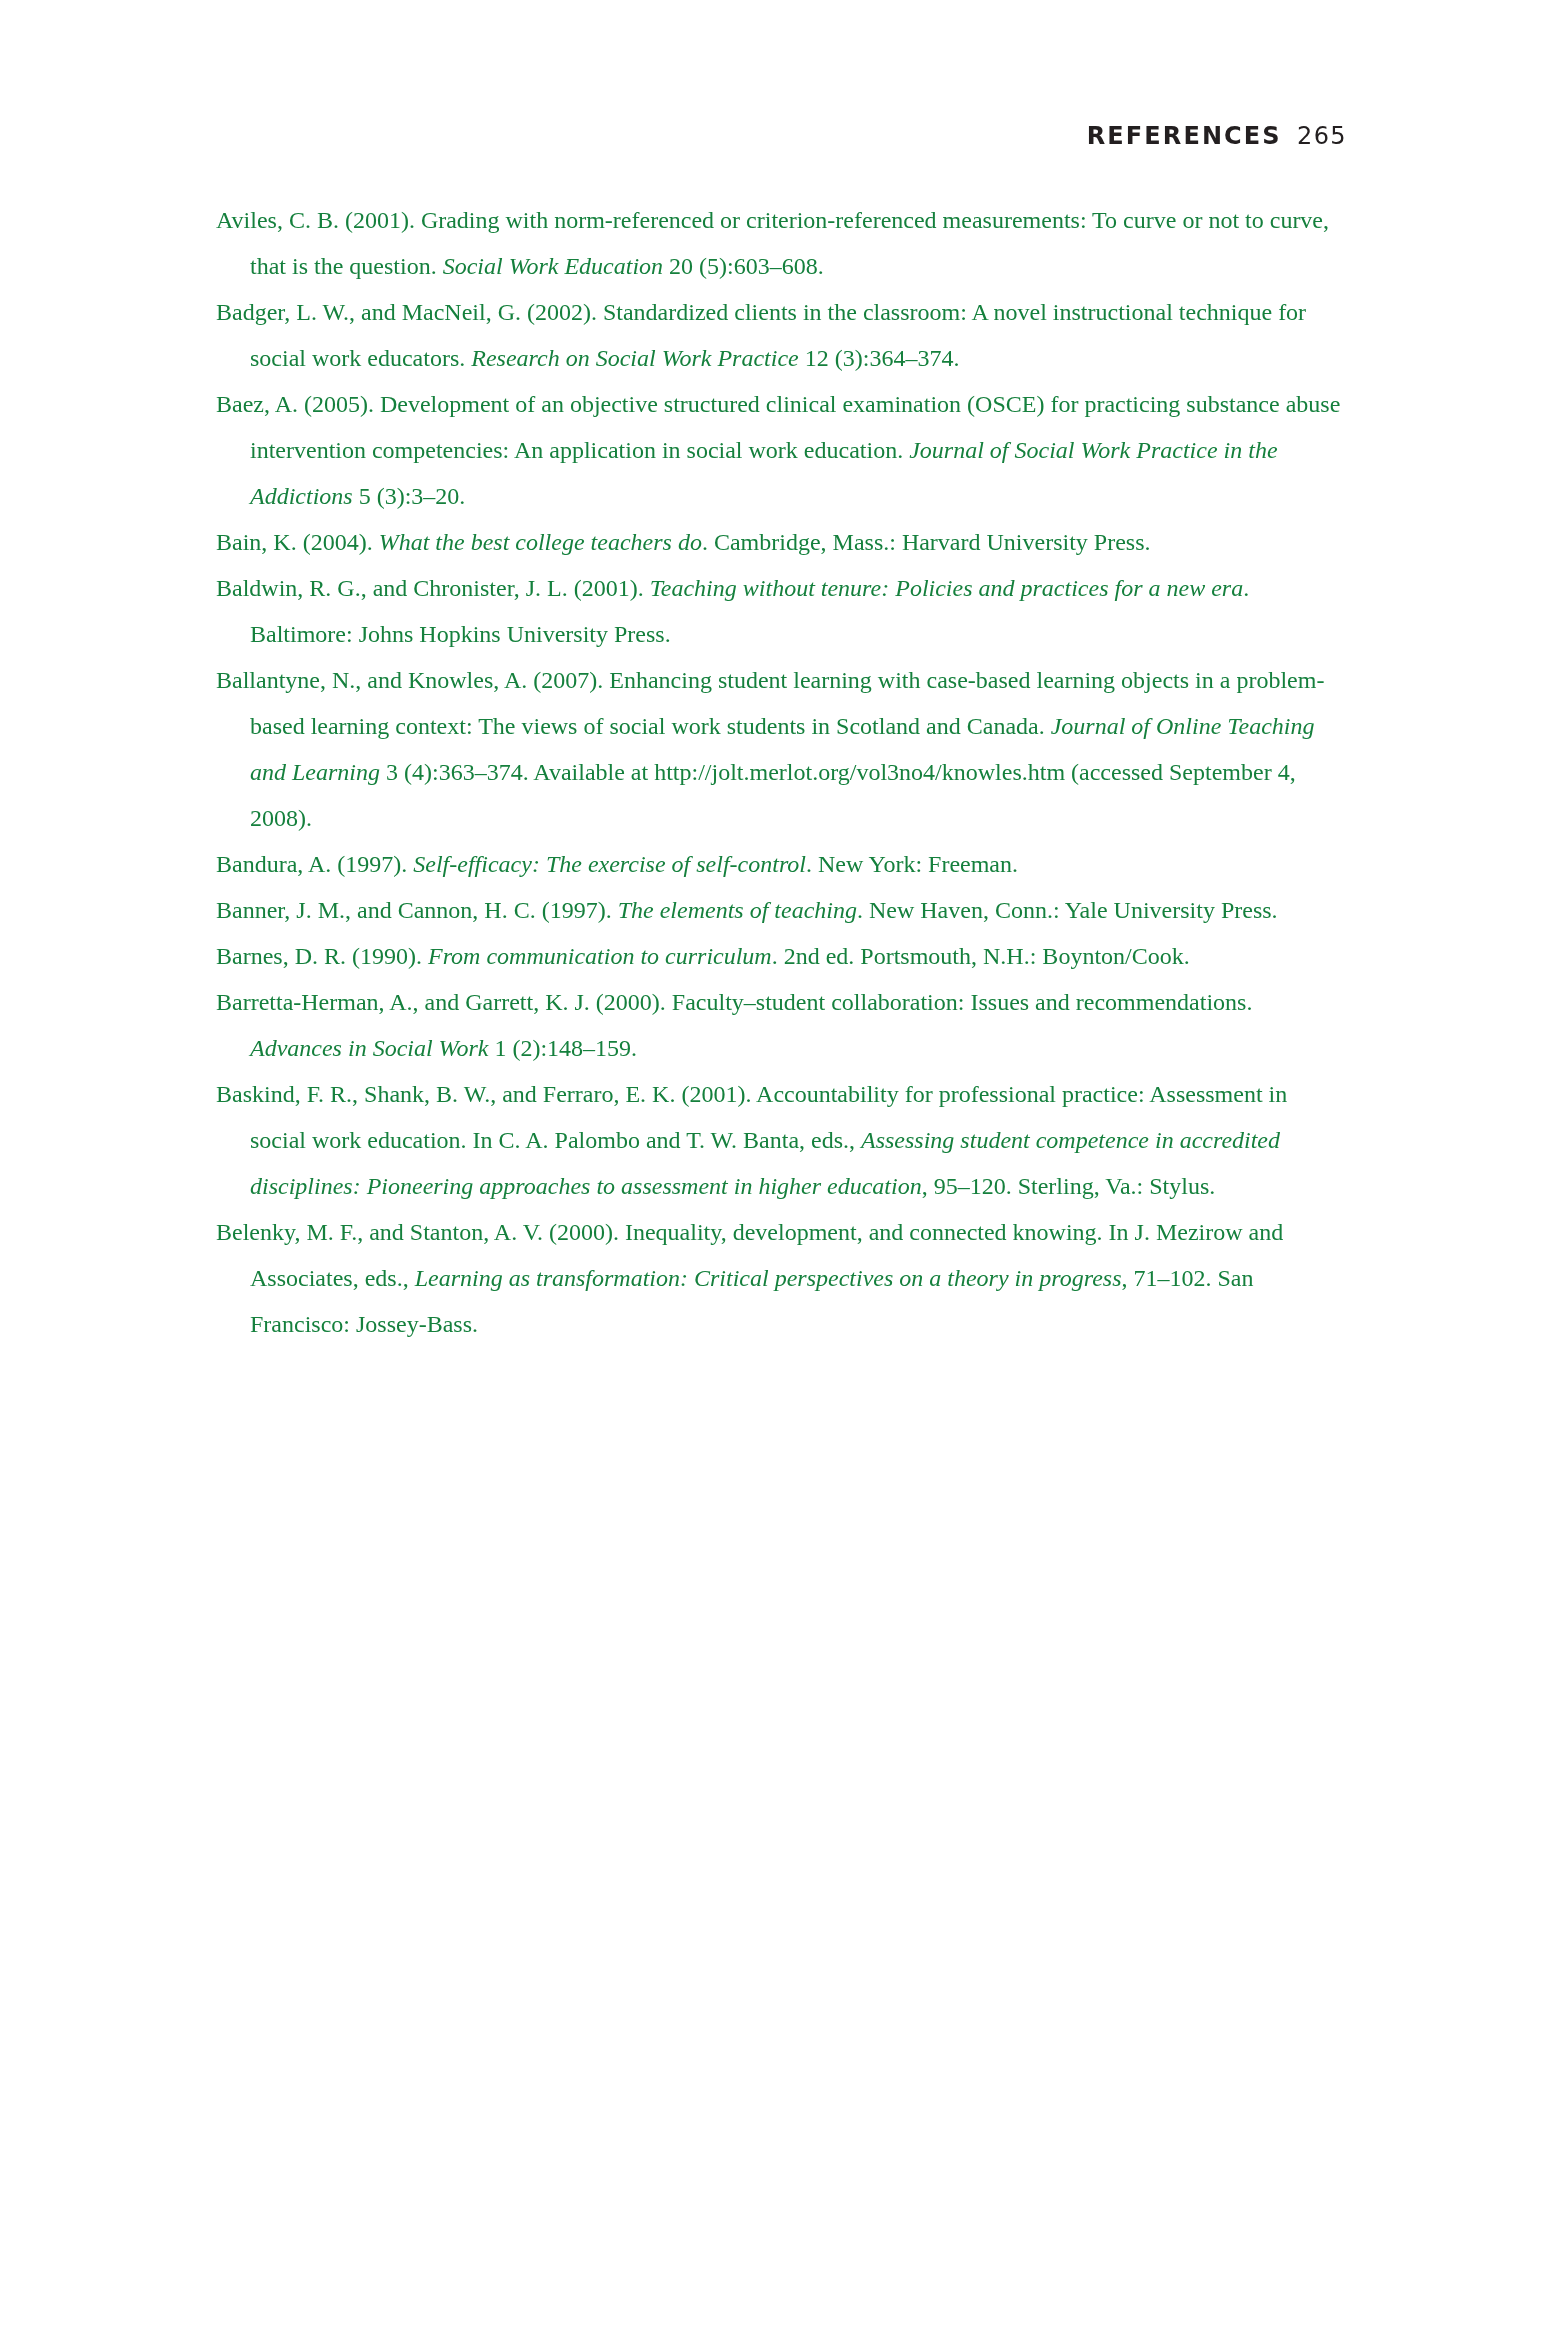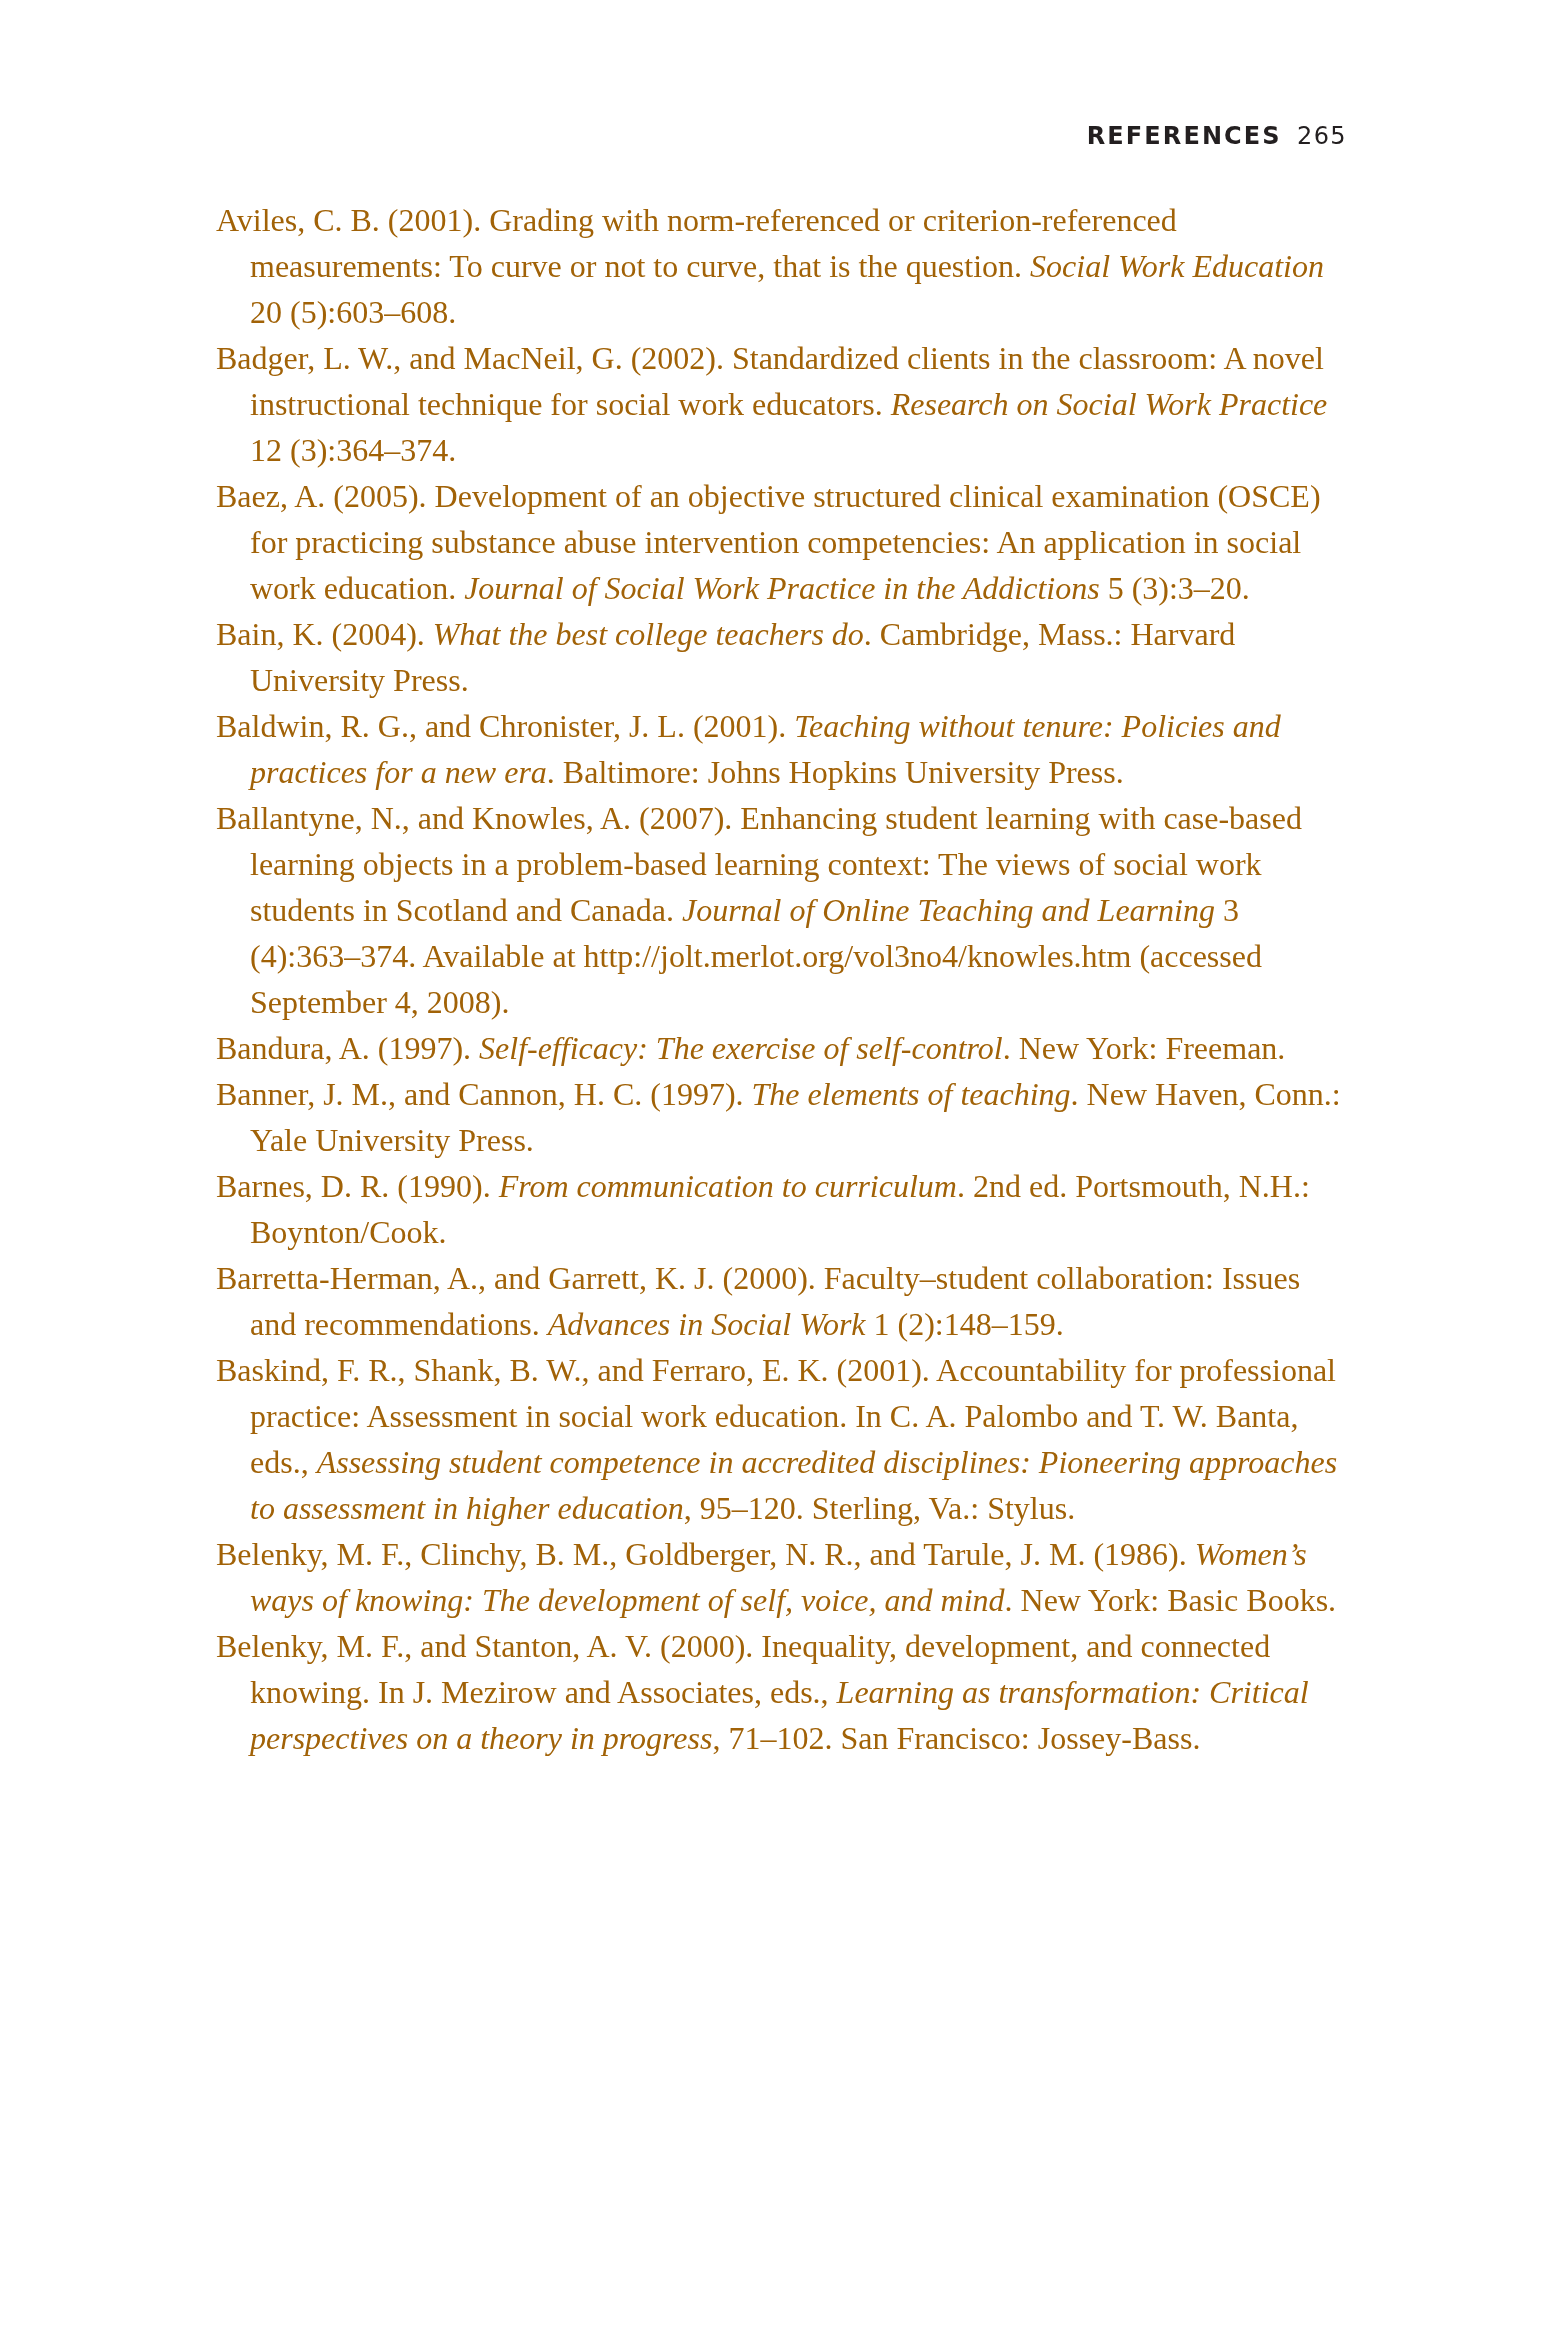--- a/index.html
+++ b/index.html
@@ -10,21 +10,21 @@
     font-family: "DejaVu Sans", sans-serif;
     font-size: 24px; color: #231f20; letter-spacing: 0.5px;
   }
   .running-head .section {
     font-weight: bold; letter-spacing: 2.1px; margin-right: 15.3px;
   }
   .running-head .pageno { font-weight: normal; letter-spacing: 1.4px; }
   .refs {
     position: absolute; top: 197px; left: 216px; width: 1128px;
     font-family: "Liberation Serif", serif;
-    font-size: 32px; line-height: 46px; color: #a16207;
+    font-size: 24px; line-height: 46px; color: #15803d;
   }
   .ref {
     padding-left: 34px; text-indent: -34px;
     margin: 0;
   }
   .ref em { font-style: italic; }
 </style>
 </head>
 <body>
 
@@ -37,16 +37,15 @@
     <p class="ref"><span>Badger, L. W., and MacNeil, G. (2002). Standardized clients in the classroom: A novel instructional technique for social work educators. </span><em>Research on Social Work Practice</em><span> 12 (3):364–374.</span></p>
     <p class="ref"><span>Baez, A. (2005). Development of an objective structured clinical examination (OSCE) for practicing substance abuse intervention competencies: An application in social work education. </span><em>Journal of Social Work Practice in the Addictions</em><span> 5 (3):3–20.</span></p>
     <p class="ref"><span>Bain, K. (2004). </span><em>What the best college teachers do</em><span>. Cambridge, Mass.: Harvard University Press.</span></p>
     <p class="ref"><span>Baldwin, R. G., and Chronister, J. L. (2001). </span><em>Teaching without tenure: Policies and practices for a new era</em><span>. Baltimore: Johns Hopkins University Press.</span></p>
     <p class="ref"><span>Ballantyne, N., and Knowles, A. (2007). Enhancing student learning with case-based learning objects in a problem-based learning context: The views of social work students in Scotland and Canada. </span><em>Journal of Online Teaching and Learning</em><span> 3 (4):363–374. Available at http://jolt.merlot.org/vol3no4/knowles.htm (accessed September 4, 2008).</span></p>
     <p class="ref"><span>Bandura, A. (1997). </span><em>Self-efficacy: The exercise of self-control</em><span>. New York: Freeman.</span></p>
     <p class="ref"><span>Banner, J. M., and Cannon, H. C. (1997). </span><em>The elements of teaching</em><span>. New Haven, Conn.: Yale University Press.</span></p>
     <p class="ref"><span>Barnes, D. R. (1990). </span><em>From communication to curriculum</em><span>. 2nd ed. Portsmouth, N.H.: Boynton/Cook.</span></p>
     <p class="ref"><span>Barretta-Herman, A., and Garrett, K. J. (2000). Faculty–student collaboration: Issues and recommendations. </span><em>Advances in Social Work</em><span> 1 (2):148–159.</span></p>
     <p class="ref"><span>Baskind, F. R., Shank, B. W., and Ferraro, E. K. (2001). Accountability for professional practice: Assessment in social work education. In C. A. Palombo and T. W. Banta, eds., </span><em>Assessing student competence in accredited disciplines: Pioneering approaches to assessment in higher education</em><span>, 95–120. Sterling, Va.: Stylus.</span></p>
-    <p class="ref"><span>Belenky, M. F., Clinchy, B. M., Goldberger, N. R., and Tarule, J. M. (1986). </span><em>Women’s ways of knowing: The development of self, voice, and mind</em><span>. New York: Basic Books.</span></p>
     <p class="ref"><span>Belenky, M. F., and Stanton, A. V. (2000). Inequality, development, and connected knowing. In J. Mezirow and Associates, eds., </span><em>Learning as transformation: Critical perspectives on a theory in progress</em><span>, 71–102. San Francisco: Jossey-Bass.</span></p>
   </div>
 
 
 </body></html>

